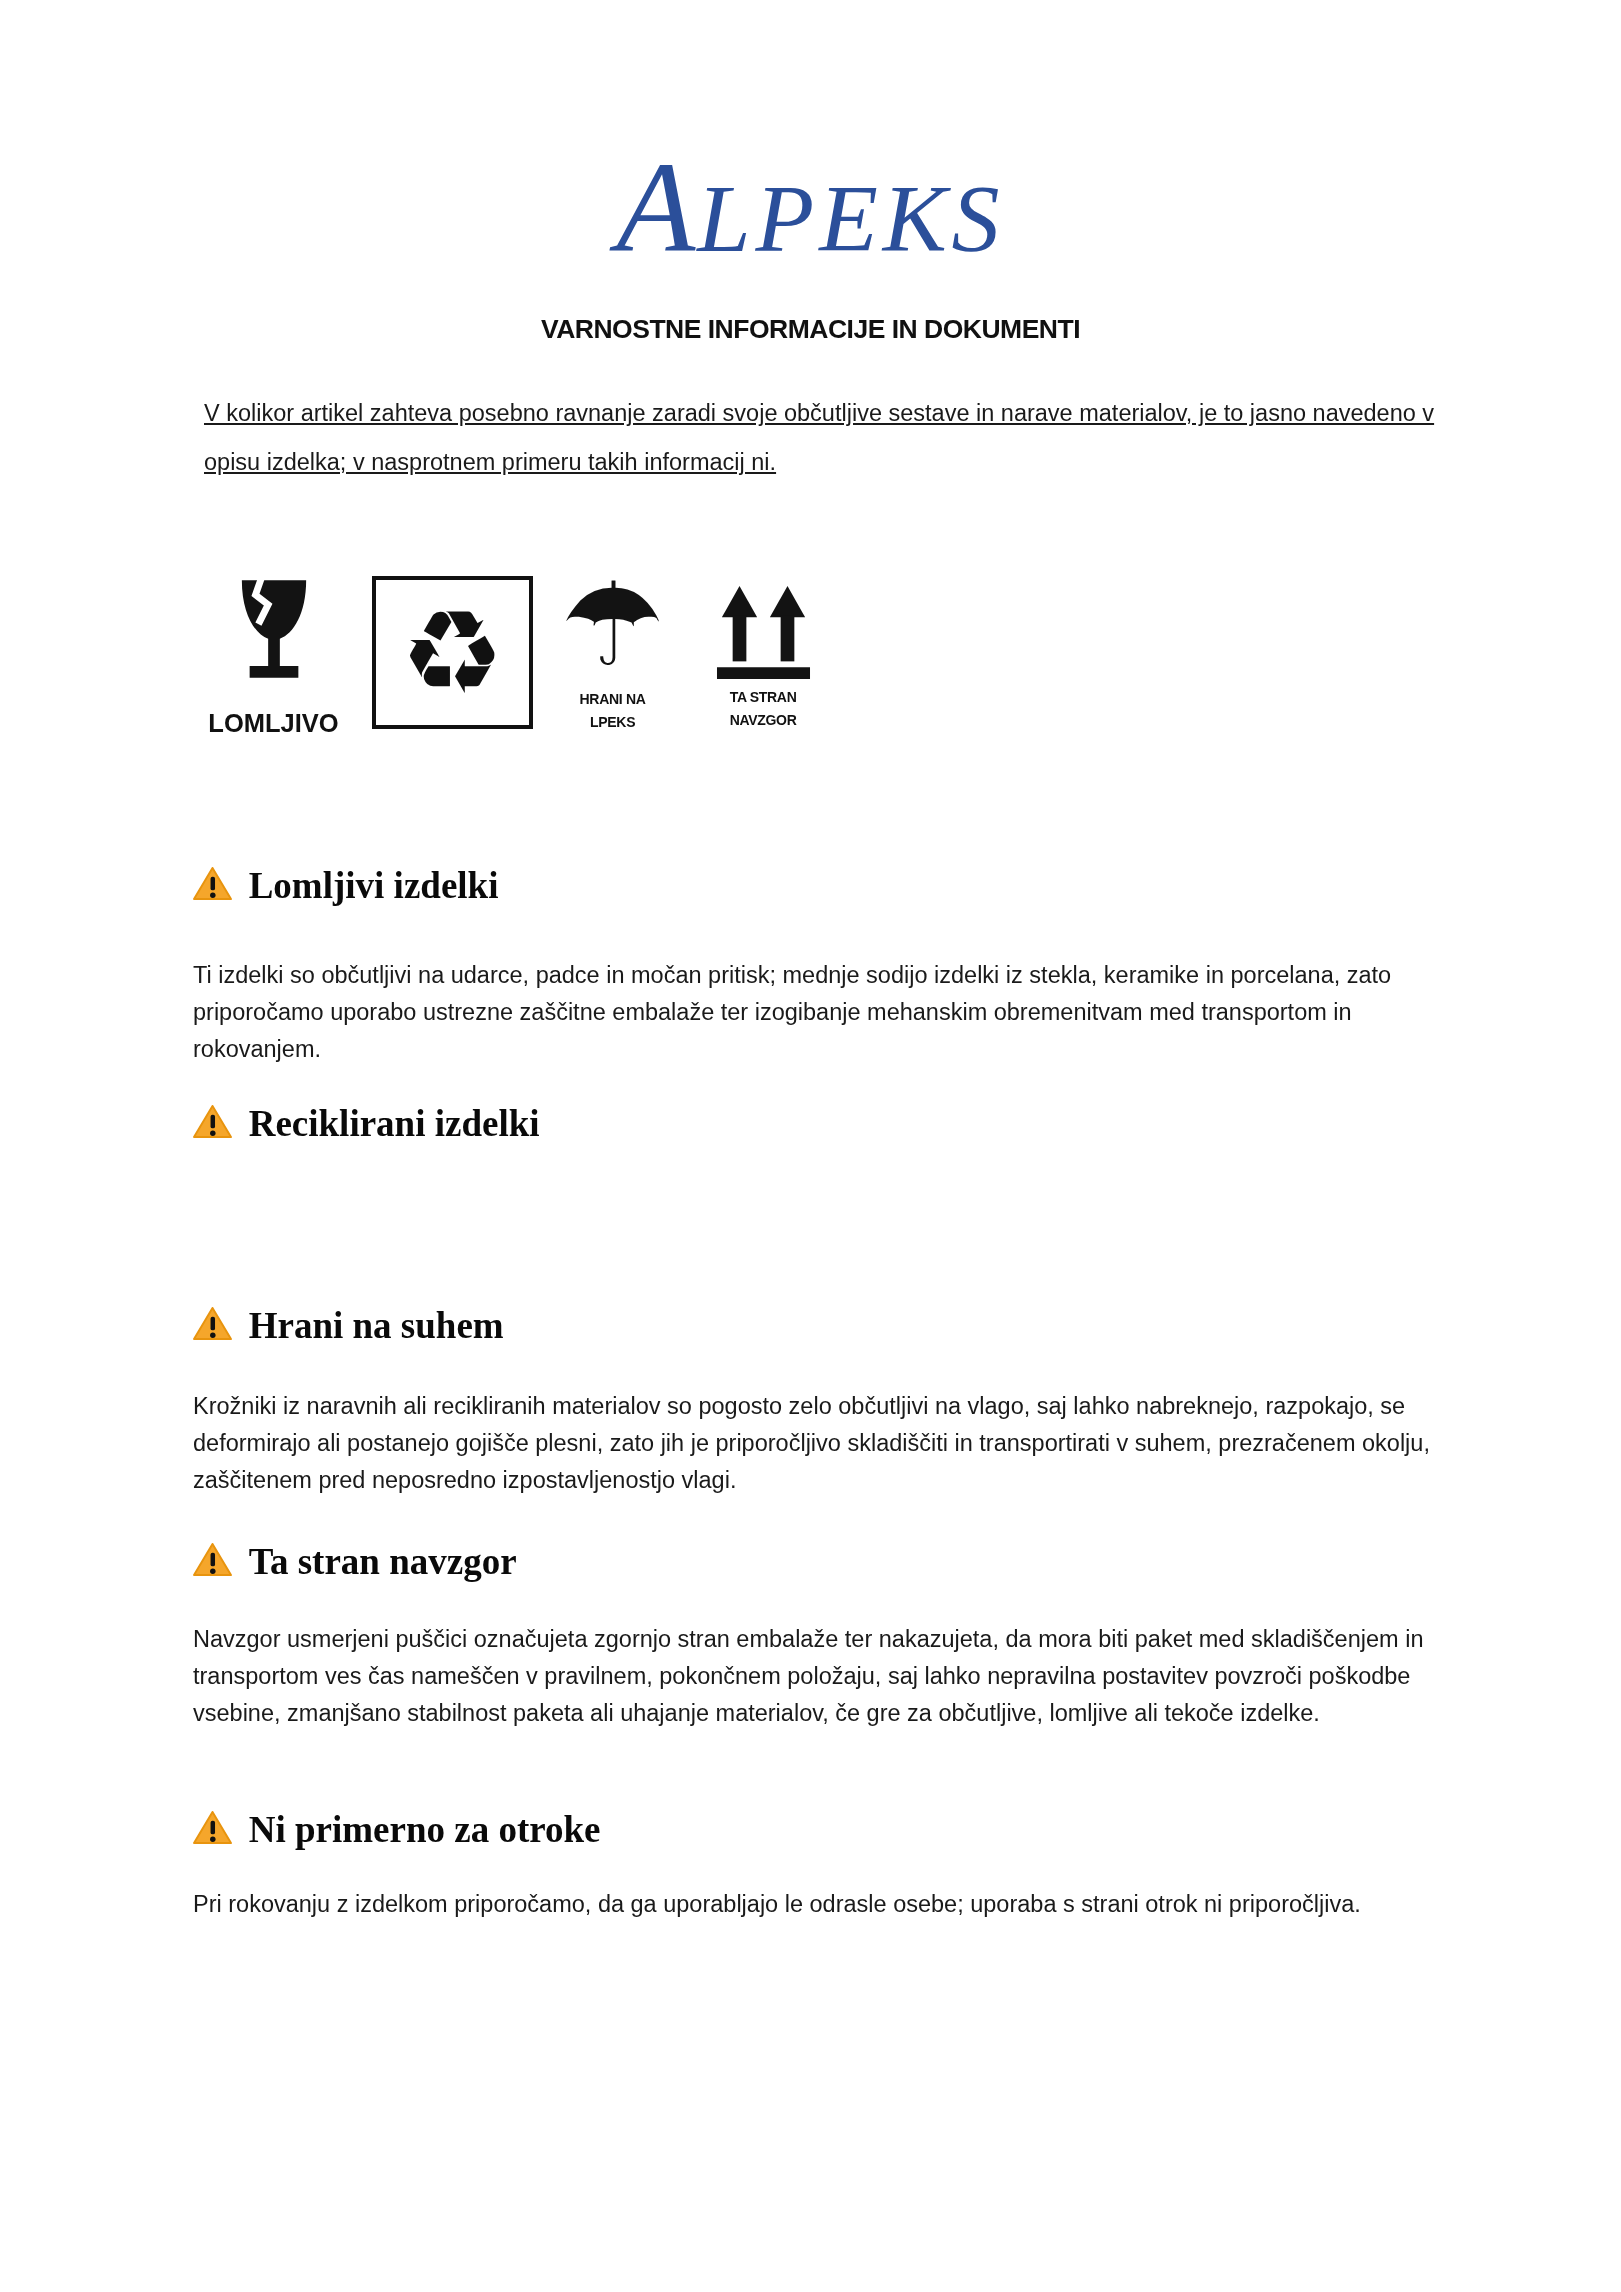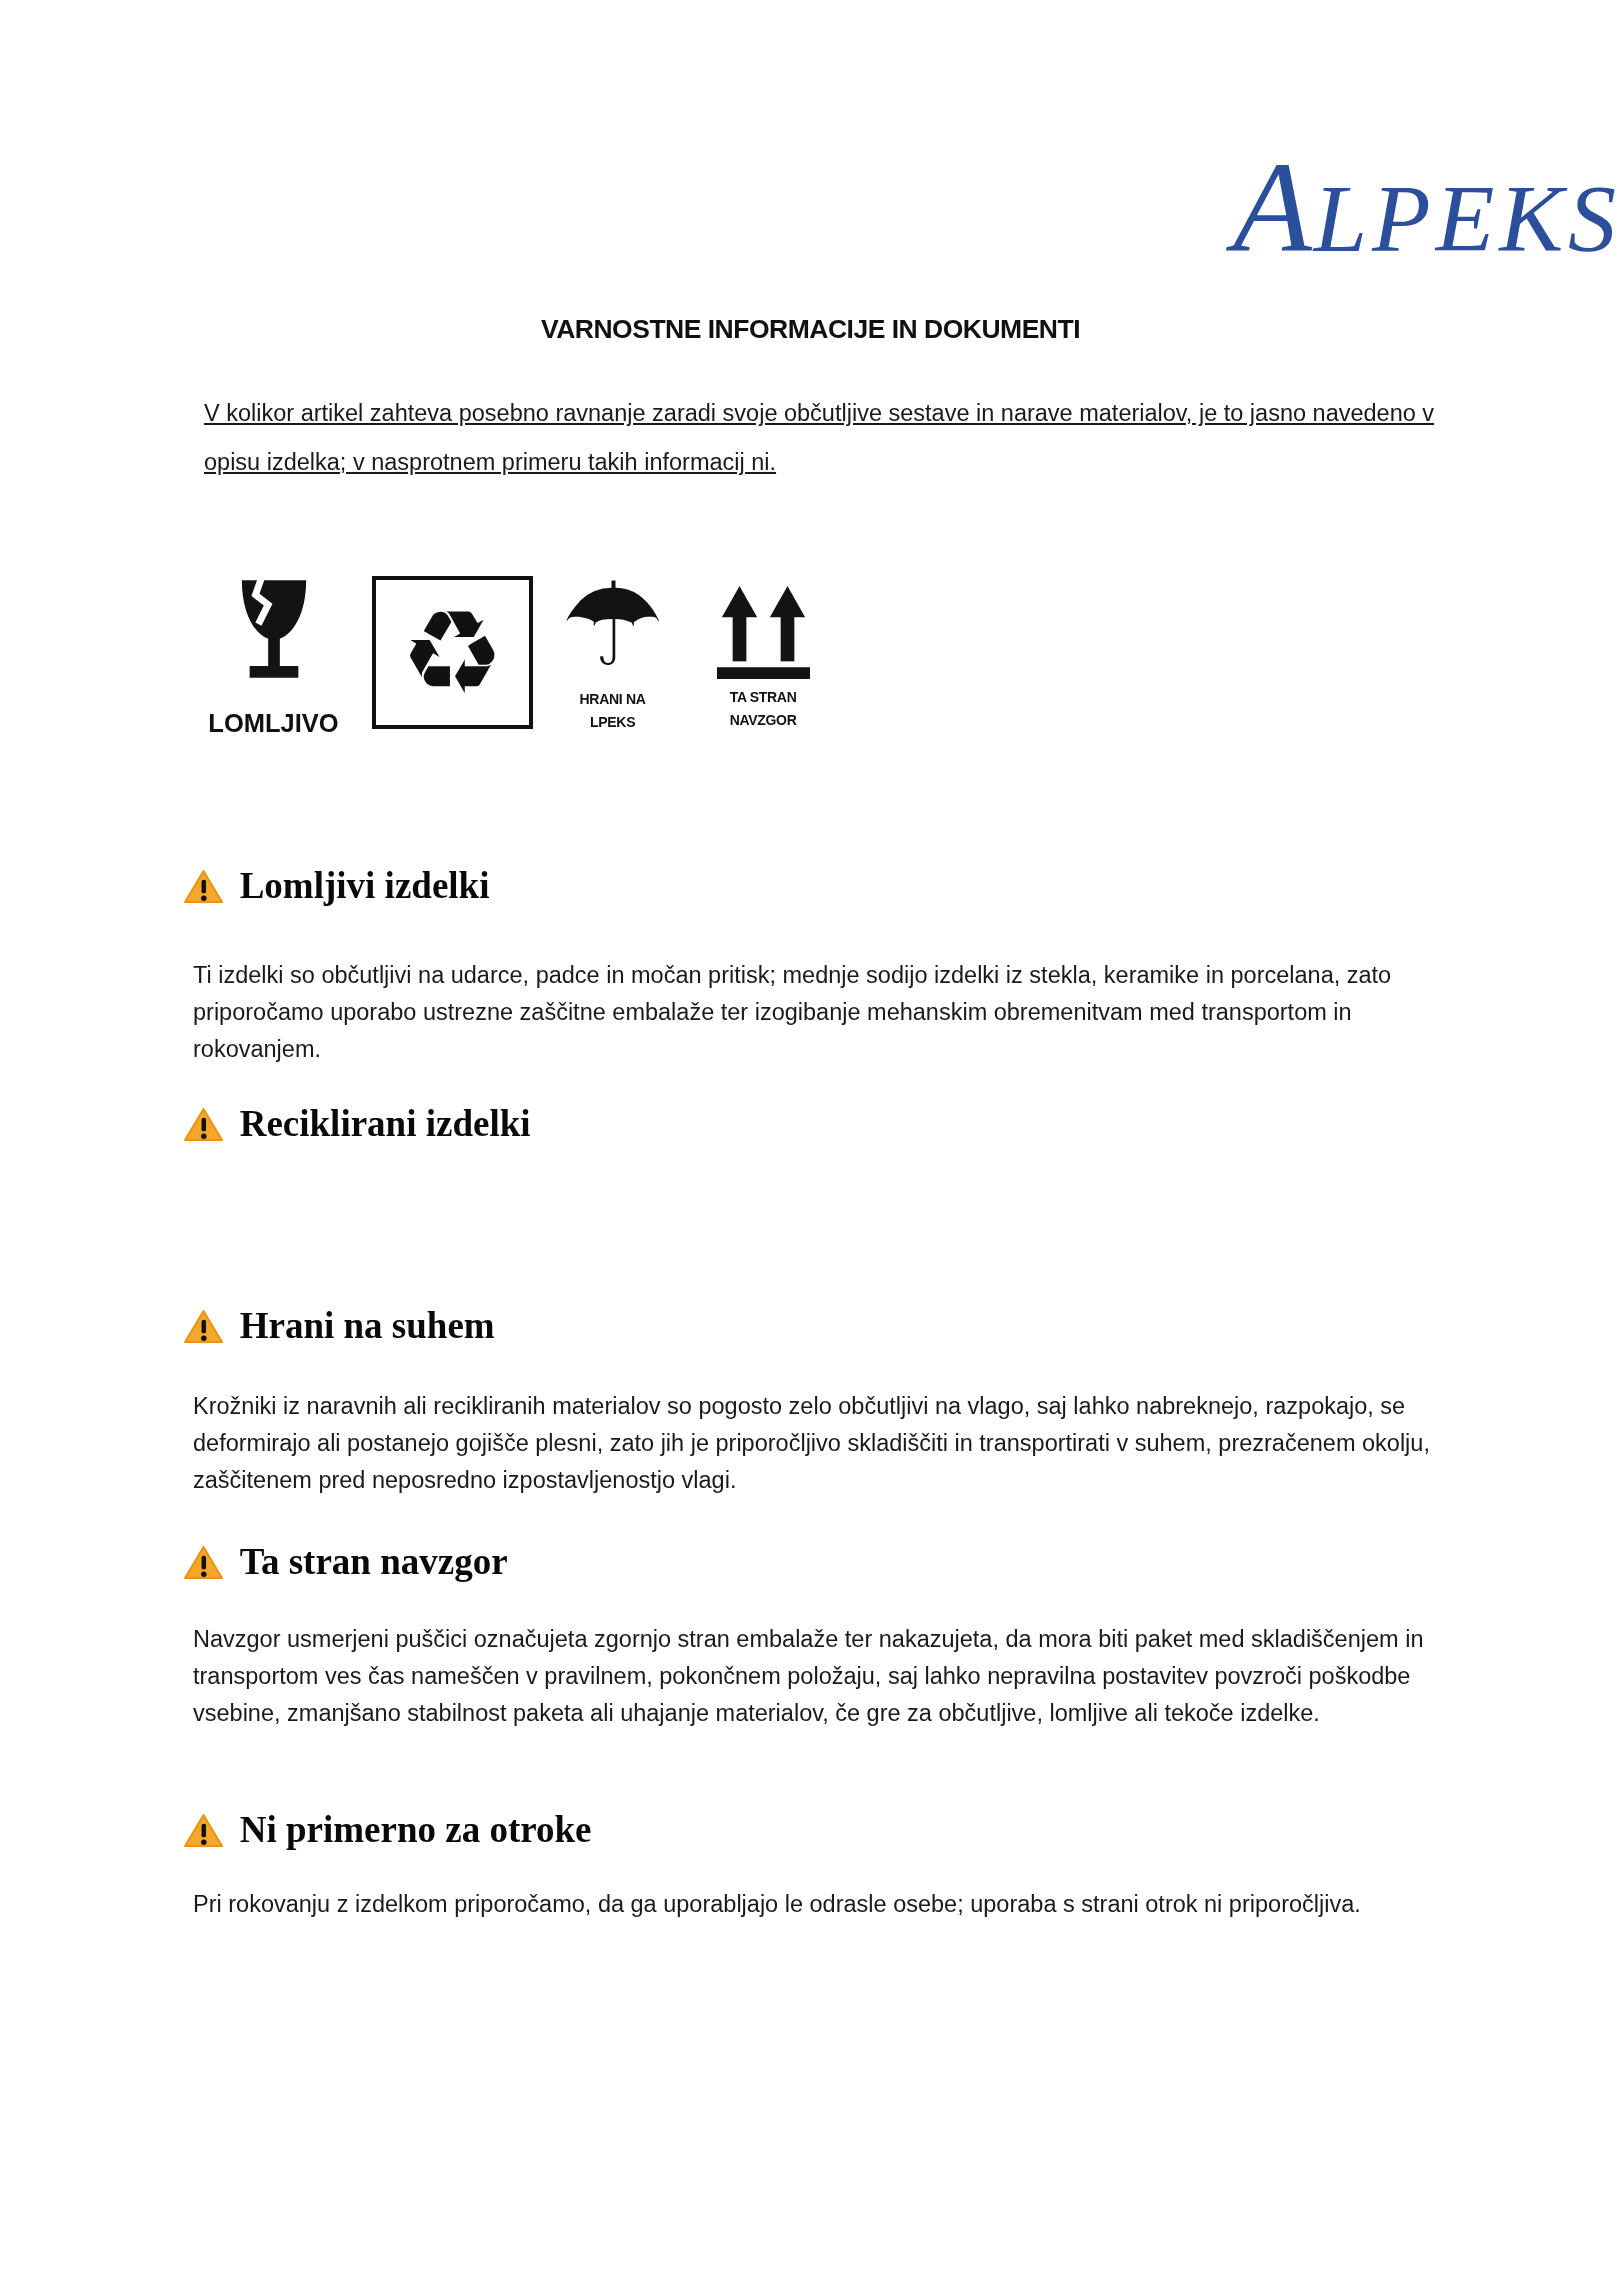--- a/index.html
+++ b/index.html
@@ -8,21 +8,21 @@
     width:1621px;height:2293px;
     margin:0 auto;
     background:#ffffff;
     font-family:"Liberation Sans", sans-serif;
     color:#1a1a1a;
     overflow:hidden;
   }
   
   .logo{
     position:absolute;top:143px;left:0;width:100%;
-    text-align:right;
+    text-align:center;
     font-family:"Liberation Serif", serif;
     font-style:italic;
     color:var(--brand,#2B4F9A);
     line-height:1;
     white-space:nowrap;
   }
   .logo-a{font-size:129px;letter-spacing:2px;}
   .logo-rest{font-size:96px;letter-spacing:4.9px;}
   
   .doc-title{
@@ -64,22 +64,22 @@
     font-size:116px;line-height:98px;color:#131313;
   }
   .two-line-label{
     margin-top:13.7px;font-size:14px;font-weight:bold;color:#111;
     line-height:23.5px;letter-spacing:-0.3px;white-space:nowrap;
   }
   .arrows-svg{display:block;margin:8.8px auto 0;}
   .symbol-sideup .two-line-label{margin-top:7px;}
   
   .sec-head{
-    position:absolute;left:183px;
-    display:flex;align-items:flex-end;
+    position:absolute;left:192px;
+    display:flex;align-items:flex-start;
     white-space:nowrap;
   }
   .warn-svg{margin-right:15.7px;flex:0 0 auto;}
   .sec-head h2{
     margin:0;
     font-family:"Liberation Serif", serif;
     font-size:37px;font-weight:bold;color:#0a0a0a;
     line-height:39px;
   }
   .sec-body{

